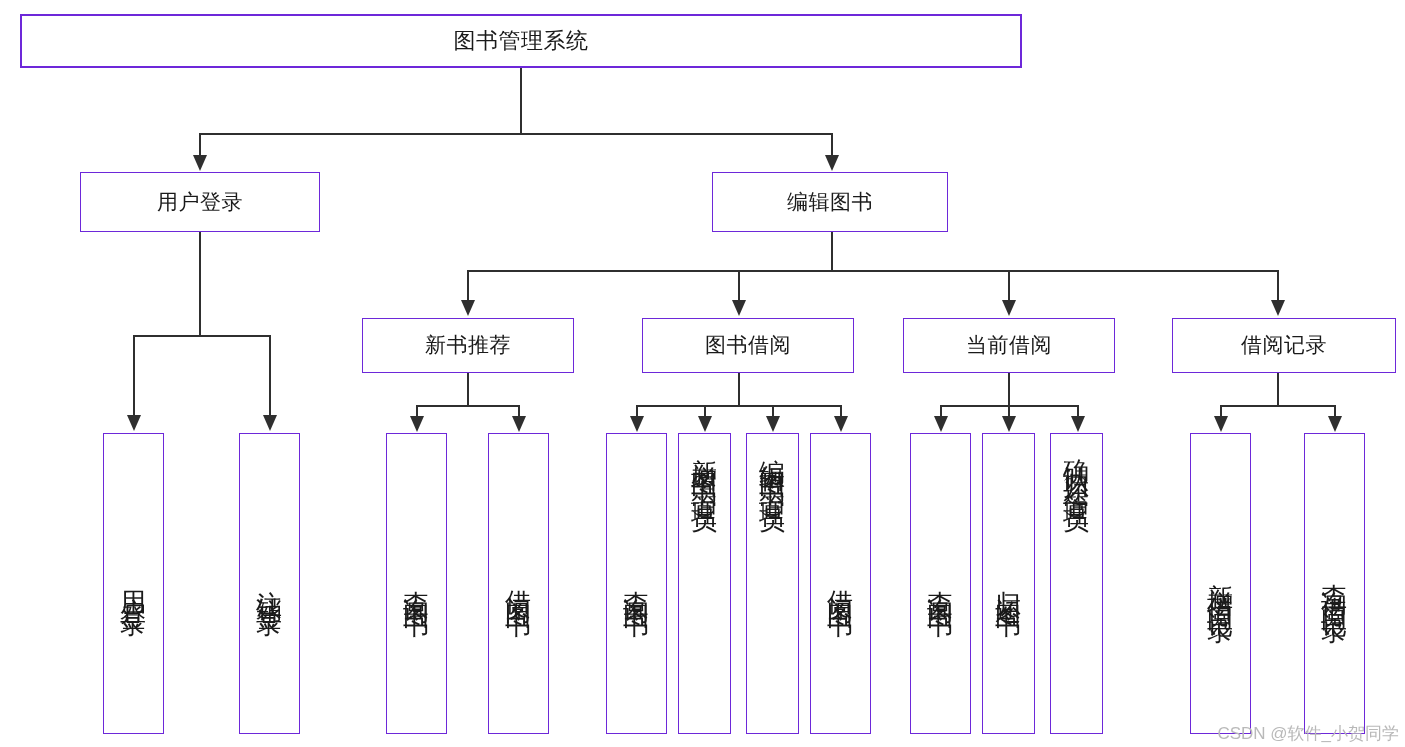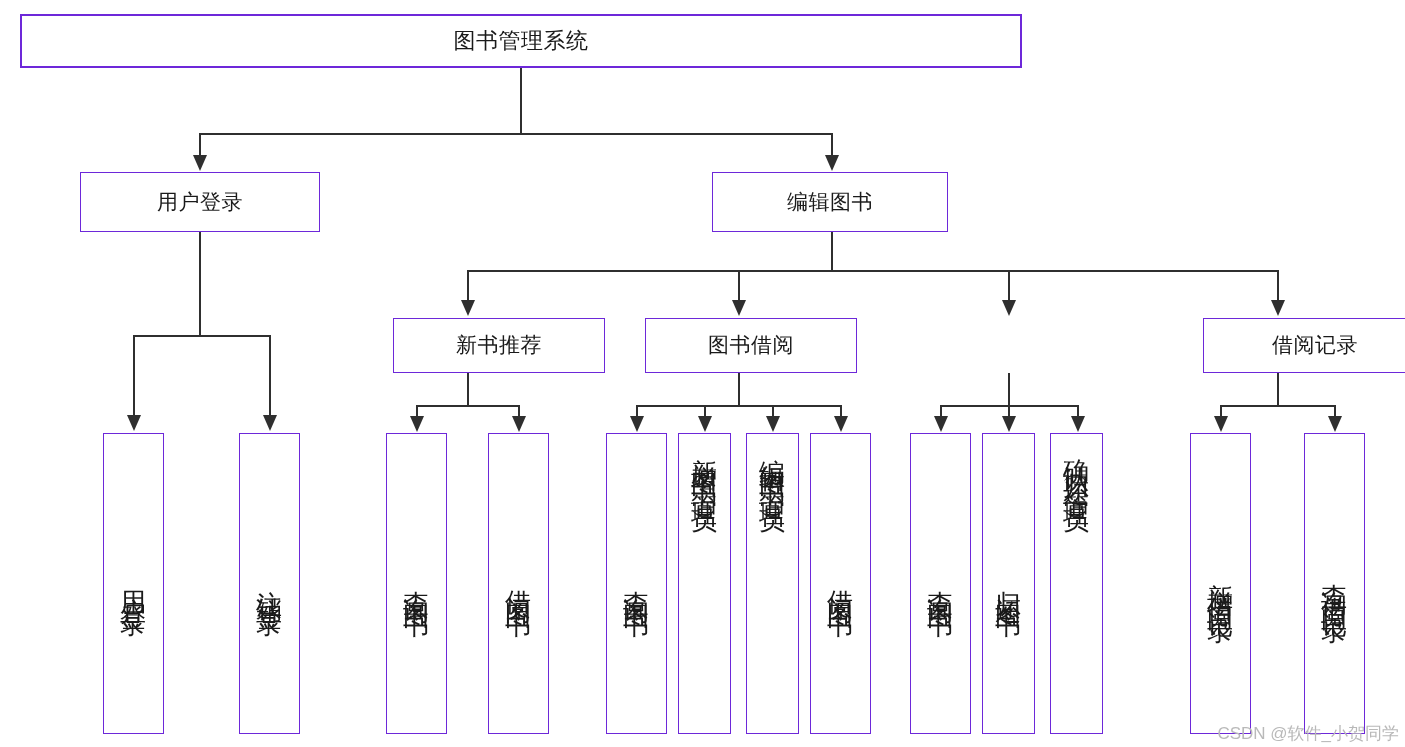--- a/index.html
+++ b/index.html
@@ -44,21 +44,21 @@
     height: 54px;
     border-width: 2px;
   }
   #node-root .label { font-size: 22px; }
 
   
   .node-l2 { height: 60px; }
   .node-l2 .label { font-size: 21px; }
 
   
-  .node-l3 { height: 55px; margin-left: 31px; }
+  .node-l3 { height: 55px; }
   .node-l3 .label { font-size: 21px; }
 
   
   .node-leaf {
     top: 433px;
     height: 301px;
     align-items: flex-start;
     justify-content: center;
     padding-top: 4px;
   }
@@ -144,22 +144,25 @@
   <div class="vline" style="left:738px; top:270px; height:32px;"></div>
   <div class="arrow" style="left:732px; top:300px;"></div>
   <div class="vline" style="left:1008px; top:270px; height:32px;"></div>
   <div class="arrow" style="left:1002px; top:300px;"></div>
   <div class="vline" style="left:1277px; top:270px; height:32px;"></div>
   <div class="arrow" style="left:1271px; top:300px;"></div>
 
   <div class="node node-l3" style="left:362px; top:318px; width:212px;">
     <span class="label">新书推荐</span>
   </div>
-  <div class="node node-l3" style="left:614px; top:318px; width:212px;">
+  <div class="node node-l3" style="left:642px; top:318px; width:212px;">
     <span class="label">图书借阅</span>
+  </div>
+  <div class="node node-l3" style="left:903px; top:318px; width:212px;">
+    <span class="label">当前借阅</span>
   </div>
   <div class="node node-l3" style="left:1172px; top:318px; width:224px;">
     <span class="label">借阅记录</span>
   </div>
 
   <div class="vline" style="left:467px; top:373px; height:34px;"></div>
   <div class="hline" style="left:416px; top:405px; width:102px;"></div>
   <div class="vline" style="left:416px; top:405px; height:14px;"></div>
   <div class="arrow" style="left:410px; top:416px;"></div>
   <div class="vline" style="left:518px; top:405px; height:14px;"></div>

